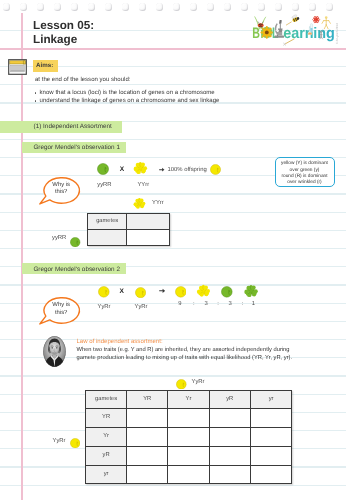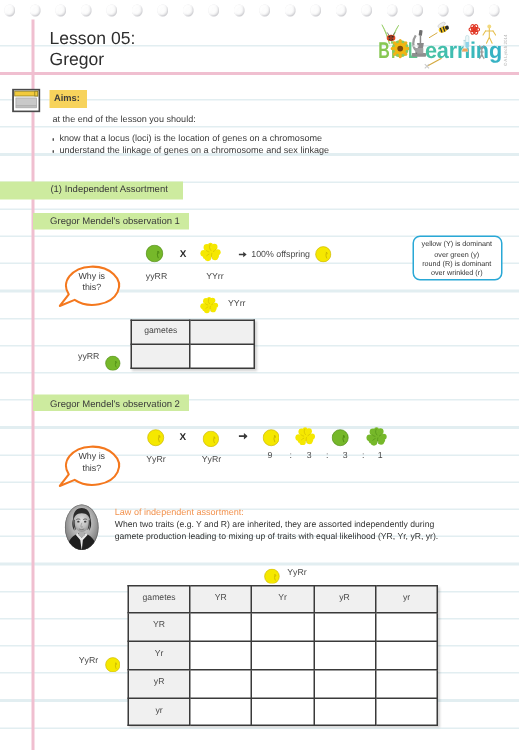--- a/index.html
+++ b/index.html
@@ -9,21 +9,21 @@
 
 
 .rules{position:absolute;left:0;top:0;width:346px;height:500px;}
 .rule{position:absolute;left:0;width:346px;height:1.2px;background:#e2eef1;}
 .pinkh{position:absolute;left:0;width:346px;height:1.8px;background:#f0bfd0;}
 .pinkv{position:absolute;top:11px;width:2.0px;height:489px;background:#f0bfd0;}
 .holestrip{position:absolute;left:0;top:0;width:346px;height:13px;background:#fff;}
 .hole{position:absolute;top:3px;width:7.6px;height:7.6px;border-radius:50%;background:radial-gradient(circle at 50% 50%, #fdfdfd 0%, #fcfcfc 52%, #e6e6e9 78%, #cccccf 94%, #eeeef0 100%);box-shadow:inset 1.2px 1.2px 1.4px rgba(255,255,255,.9), inset -0.7px -0.9px 1.4px rgba(140,140,148,.35);}
 
 
-.ttl{position:absolute;font-size:11.7px;color:#2e2e2e;letter-spacing:0px;}
+.ttl{position:absolute;font-size:11.7px;color:#2e2e2e;letter-spacing:0px;font-weight:bold;}
 #t1{left:33px;top:19.4px;}
 #t2{left:33px;top:33.4px;}
 
 
 #logo{position:absolute;left:246px;top:13px;width:100px;height:34px;}
 #logo svg{display:block;}
 
 
 #aimsicon{position:absolute;left:8px;top:58.5px;width:19px;height:16px;}
 #aimsbadge{position:absolute;left:33px;top:60px;width:25px;height:11.5px;background:#f7d35c;}
@@ -125,21 +125,21 @@
       <div class="hole" style="left:223.6px"></div>
       <div class="hole" style="left:240.6px"></div>
       <div class="hole" style="left:257.6px"></div>
       <div class="hole" style="left:274.6px"></div>
       <div class="hole" style="left:291.6px"></div>
       <div class="hole" style="left:308.6px"></div>
       <div class="hole" style="left:325.6px"></div>
     </div>
 
   <div class="ttl" id="t1">Lesson 05:</div>
-  <div class="ttl" id="t2">Gregor</div>
+  <div class="ttl" id="t2">Linkage</div>
 
   <div id="logo">
 <svg width="100" height="34" viewBox="0 0 100 34">
   <defs>
     <linearGradient id="tealg" x1="0" y1="0" x2="1" y2="0">
       <stop offset="0%" stop-color="#4cc2a0"></stop>
             <stop offset="45%" stop-color="#3cbcb6"></stop>
             <stop offset="100%" stop-color="#35b0c6"></stop>
     </linearGradient>
     <linearGradient id="greeng" x1="0" y1="0" x2="1" y2="0">

